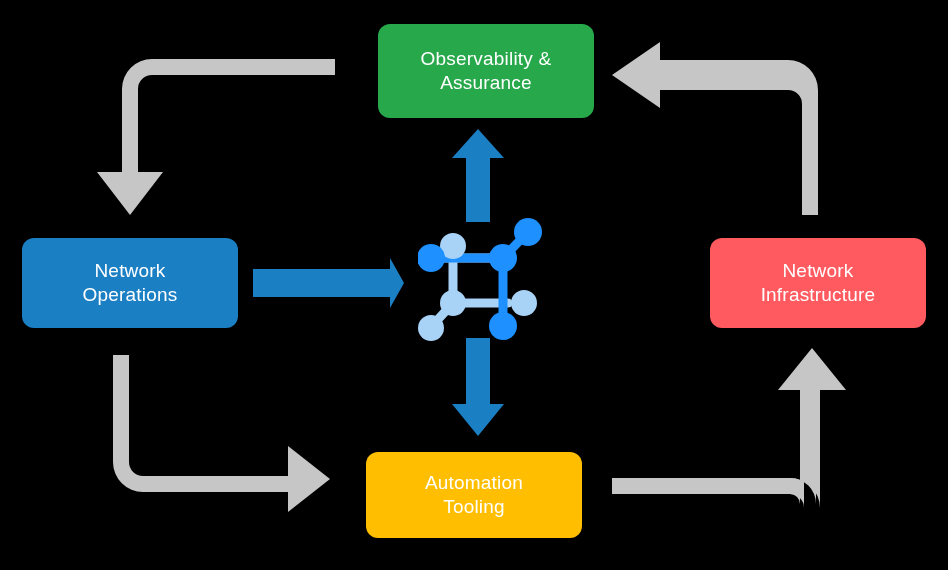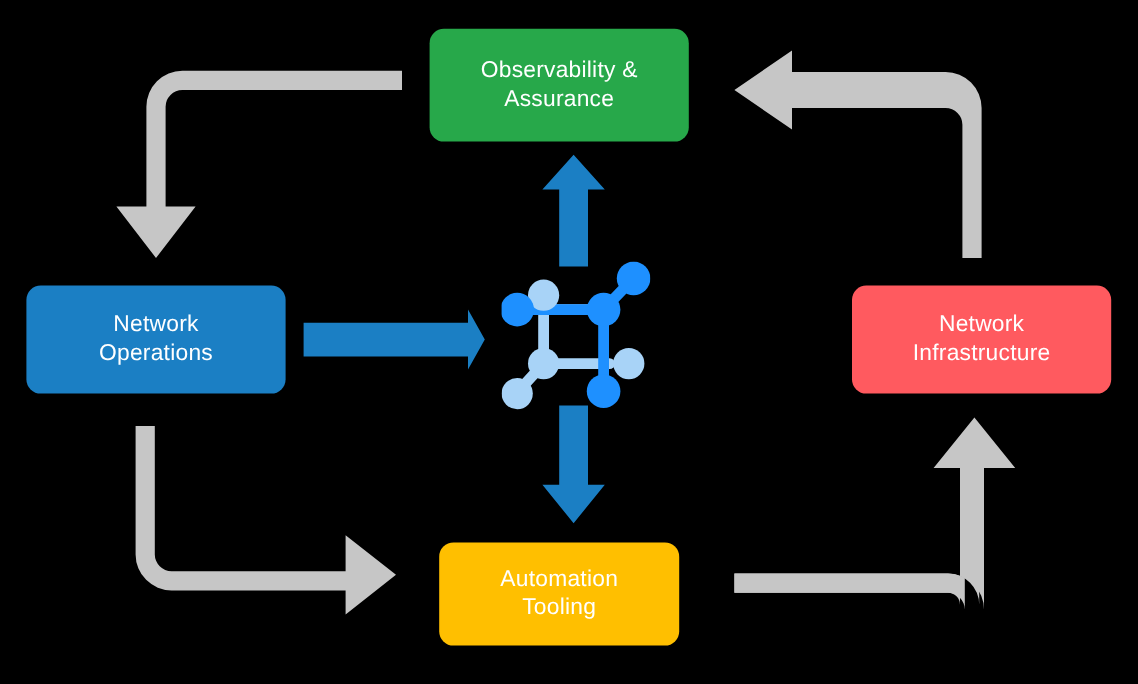--- a/index.html
+++ b/index.html
@@ -38,33 +38,33 @@
     color: #ffffff;
     font-size: 19px;
     line-height: 1.28;
     font-weight: 400;
     letter-spacing: 0.2px;
     padding: 4px 10px;
     white-space: pre-line;
     user-select: none;
   }
   #box-observability {
-    left: 358px;  top: 24px;   width: 216px; height: 94px;
+    left: 378px;  top: 24px;   width: 216px; height: 94px;
     background: #27A84A;
   }
   #box-operations {
     left: 22px;   top: 238px;  width: 216px; height: 90px;
     background: #1B7FC4;
   }
   #box-infrastructure {
     left: 710px;  top: 238px;  width: 216px; height: 90px;
     background: #FF5A5F;
   }
   #box-automation {
-    left: 366px;  top: 452px;  width: 200px; height: 86px;
+    left: 366px;  top: 452px;  width: 216px; height: 86px;
     background: #FFBF00;
   }
   #center-icon {
     position: absolute;
     left: 418px;
     top: 218px;
     width: 124px;
     height: 124px;
   }
   .svg-flat { display: block; }

